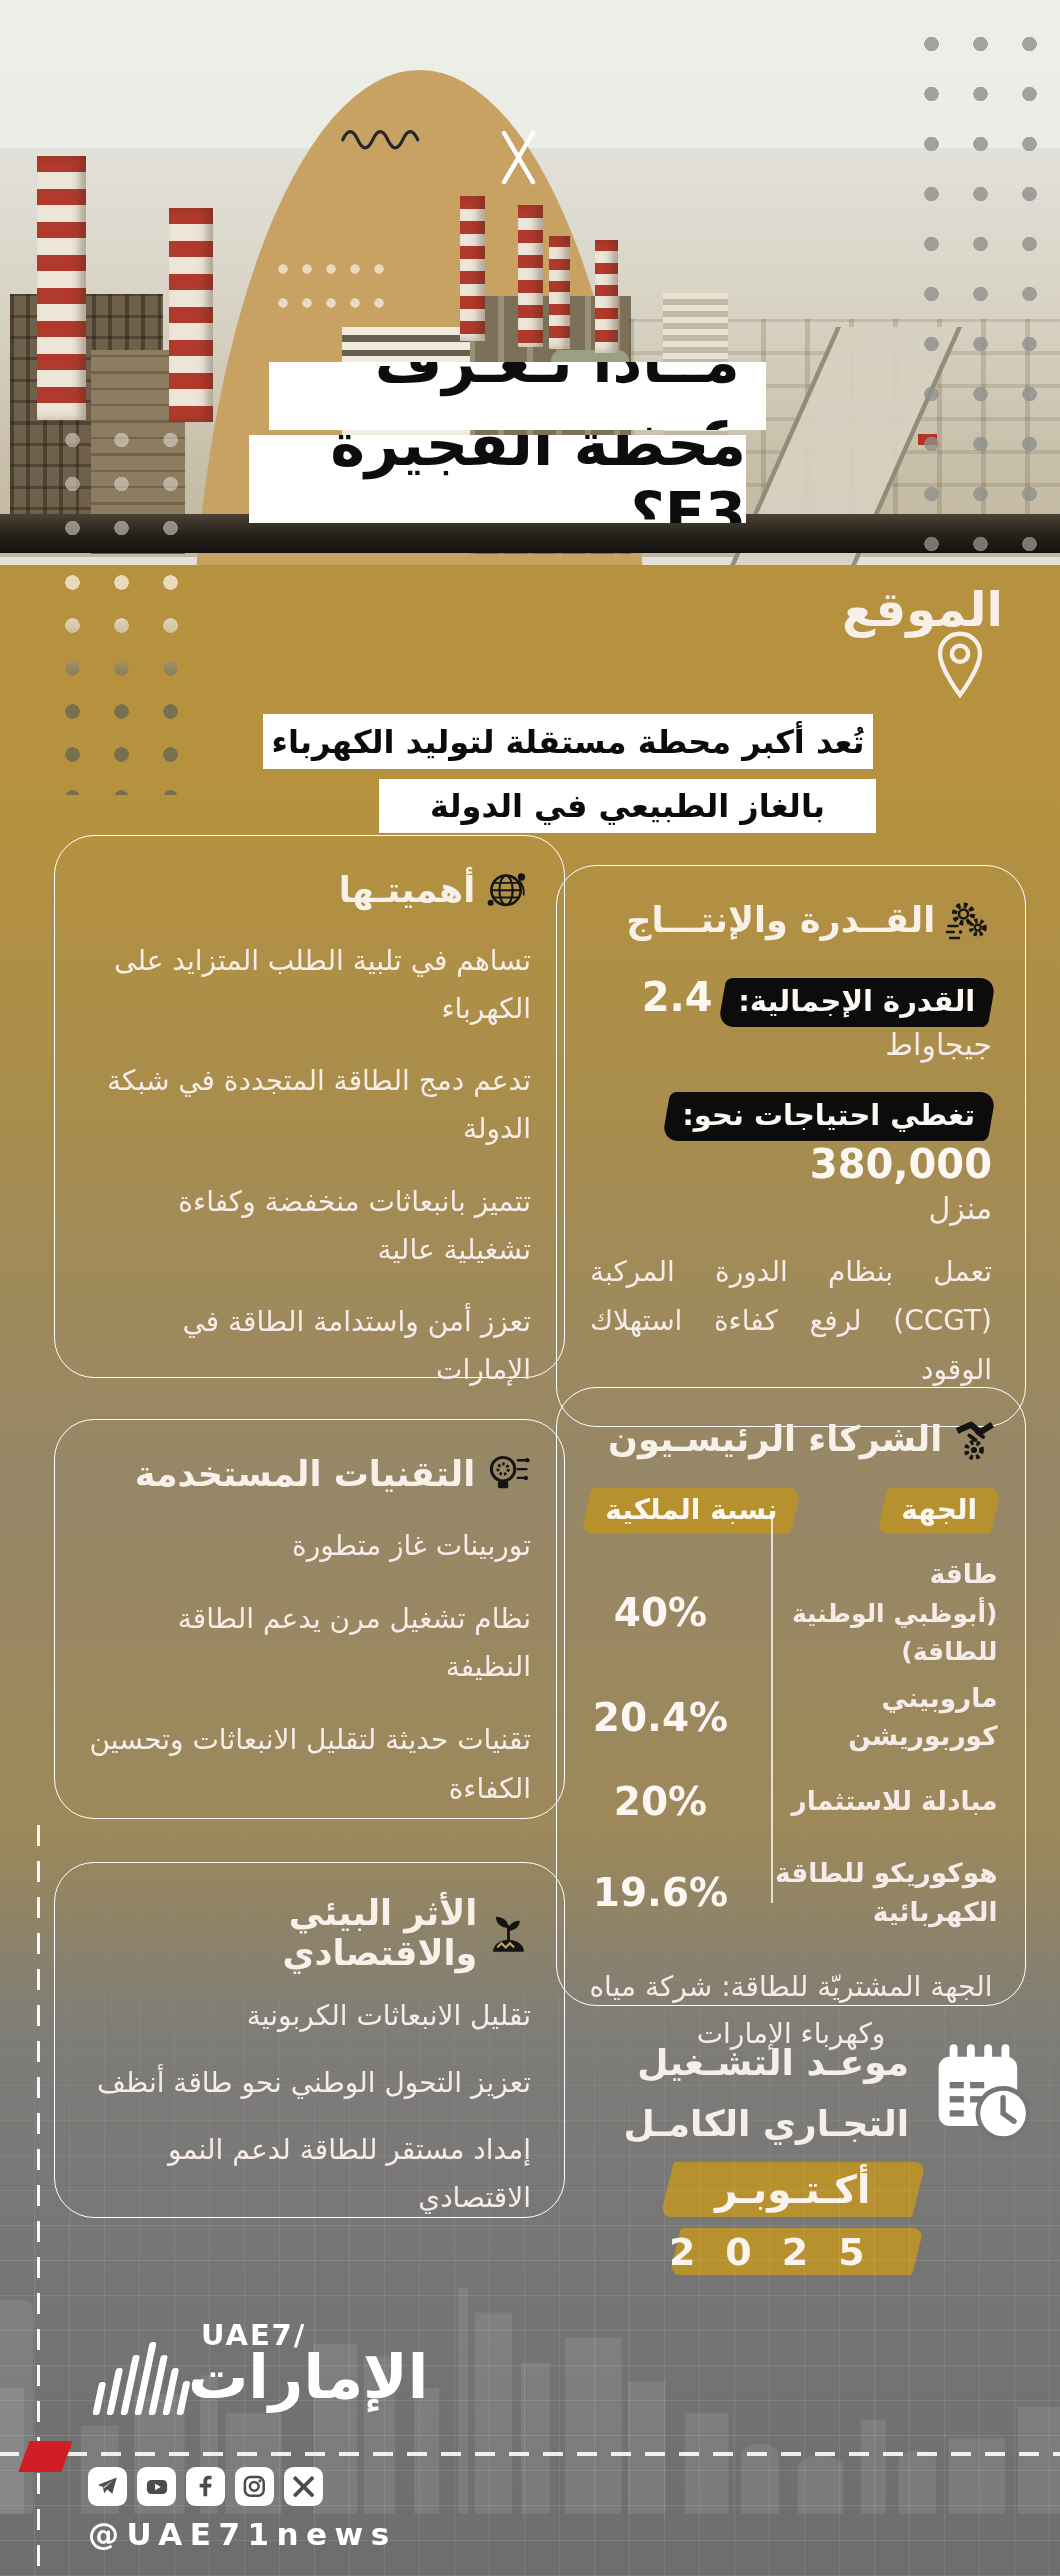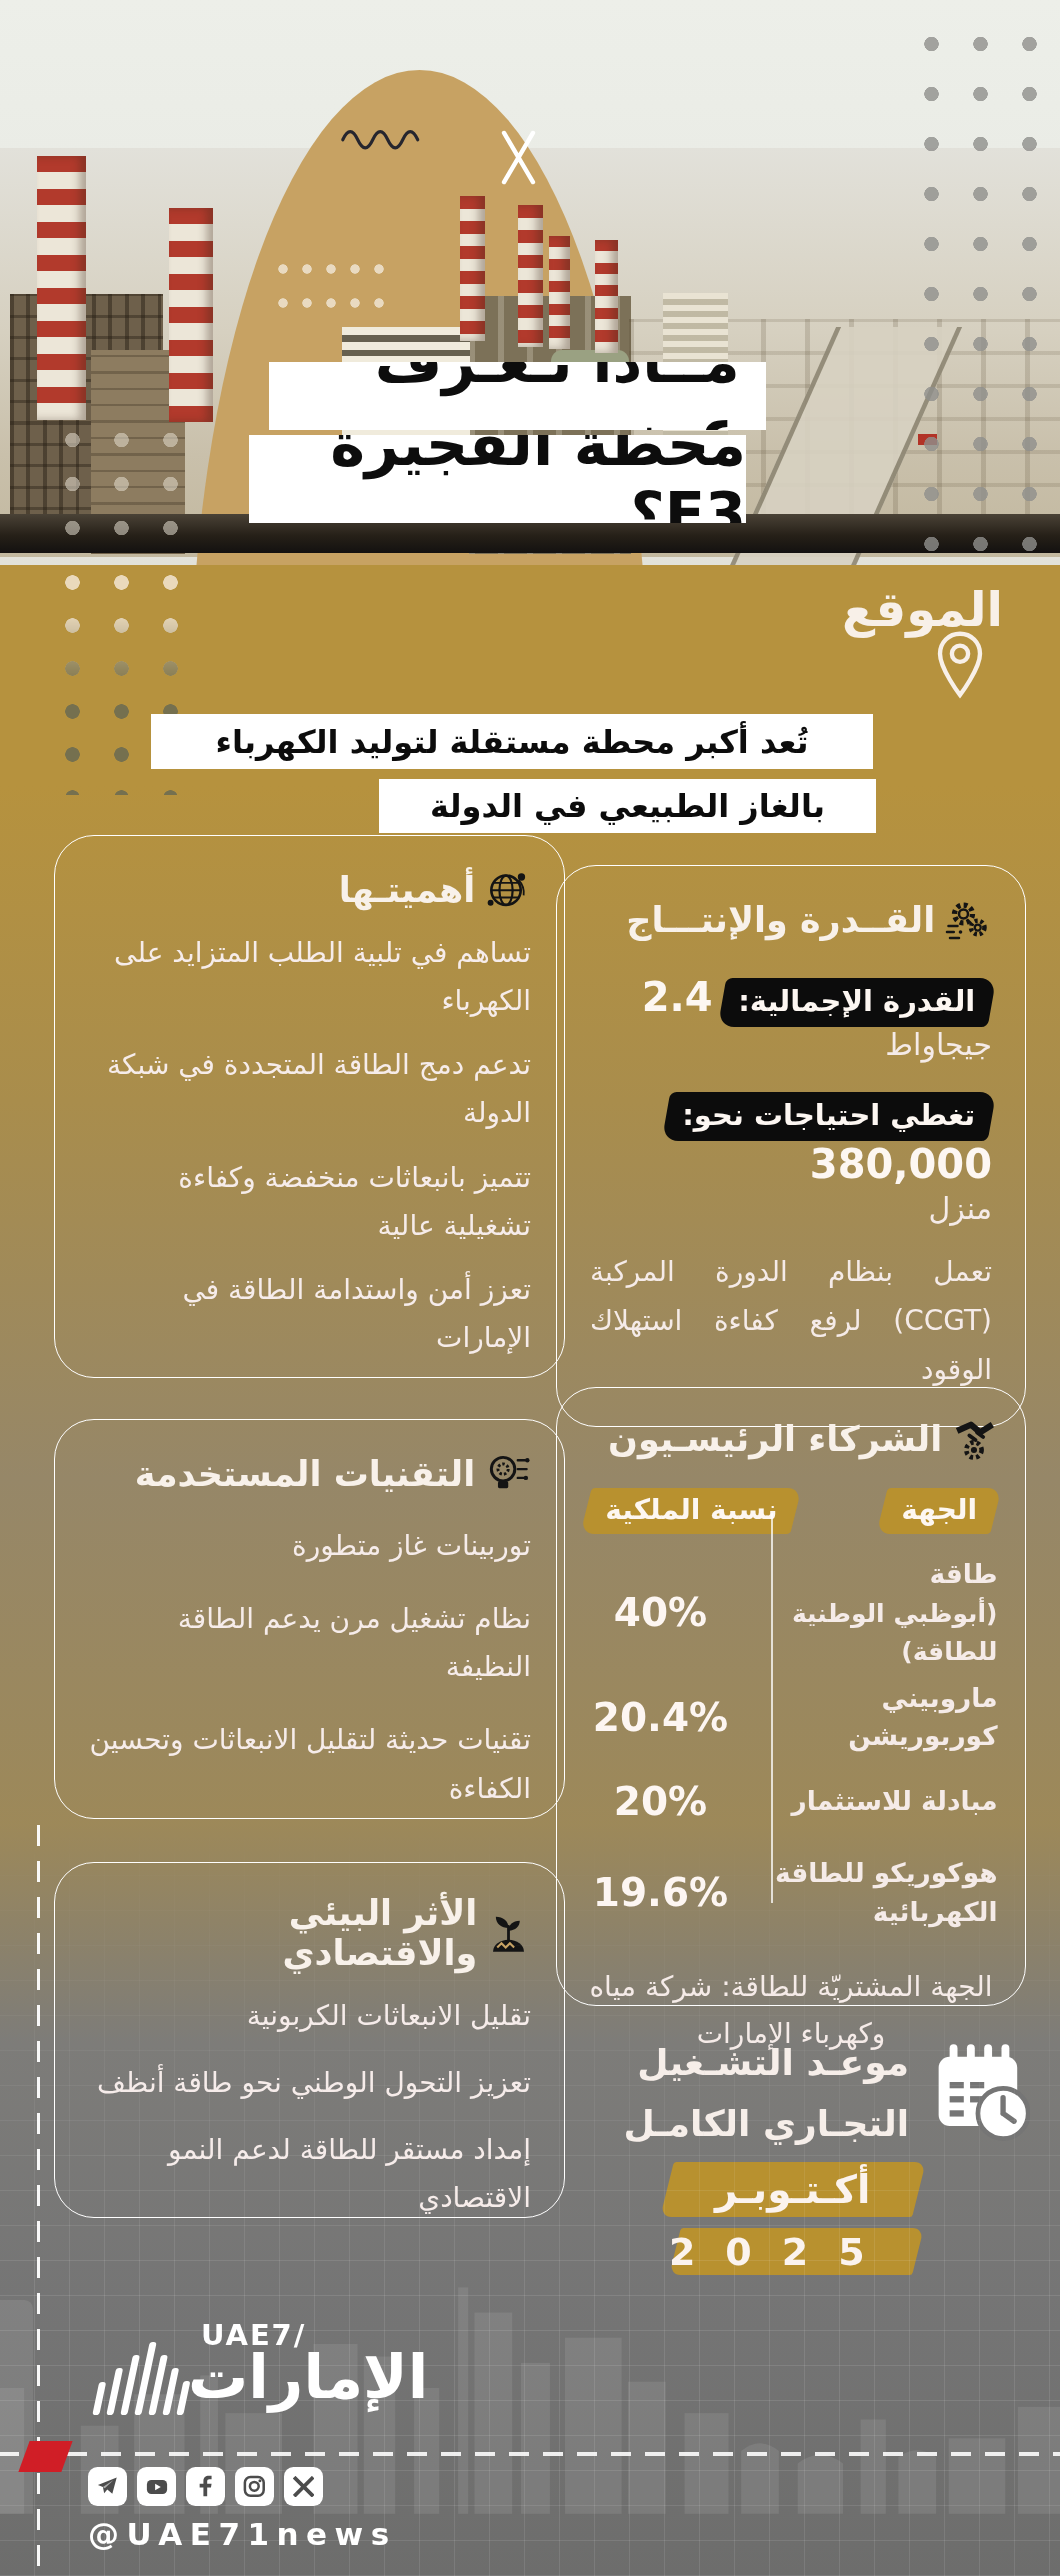--- a/index.html
+++ b/index.html
@@ -81,34 +81,34 @@
     font-weight:bold; display:flex; align-items:center; overflow:hidden; }
   .tbox1{ top:362px; height:68px; font-size:58px; justify-content:flex-start; padding:0 26.4px; letter-spacing:-1.3px;margin-left:20px;}
   .tbox2{ top:435px; height:88px; font-size:59px; justify-content:center; }
 
   
   .loc-heading{ top:581px; right:57px; font-size:48px; font-weight:bold; color:#f8f0e8; }
   .pin-icon{ top:630px; right:75px; }
   .loc-line{ top:648px; right:133px; font-size:31px; color:#faf3ec; font-weight:500; }
   .factbox{ position:absolute; background:#fff; color:#0c0c0c; font-weight:bold; font-size:32px;
     display:flex; align-items:center; justify-content:center; }
-  .fact1{ top:714px; right:187px; width:722px; height:55px; }
+  .fact1{ top:714px; right:187px; width:610px; height:55px; }
   .fact2{ top:779px; right:184px; width:497px; height:54px; }
 
   
   .card{ position:absolute; border:1.9px solid #ffffff; border-radius:40px; color:#f5ebe8; padding:30px 33px; }
   .card-title{ display:flex; align-items:center; gap:8.8px; font-size:35px; font-weight:bold; color:#f8f1ea; }
   .card-title .ticon{ flex:0 0 auto; }
   .c-importance{ left:55px;  top:835px; width:511px; height:543px; }
   .c-capacity  { left:557px; top:865px; width:470px; height:562px; }
   .c-tech      { left:55px;  top:1419px; width:511px; height:400px; }
   .c-partners  { left:557px; top:1387px; width:470px; height:619px; padding:26.4px 25px; }
   .c-impact    { left:55px;  top:1862px; width:511px; height:356px; }
 
-  .blt{ font-size:28px; line-height:1.72; text-align:right; color:#f6ecea; margin-top:16px; font-weight:500;}
+  .blt{ font-size:28px; line-height:1.72; text-align:right; color:#f6ecea; margin-top:24px; font-weight:500;}
   .c-tech .blt{ margin-top:25px; }
   .c-impact .blt{ margin-top:19px; }
 
   .btag{ display:inline-block; background:#0c0c0c; color:#fdf7f2; font-weight:bold; font-size:29px;
     padding:6.3px 16.4px 8.8px; transform:skewX(-10deg); border-radius:6.3px 16.4px 6.3px 16.4px; }
   .btag > span{ display:inline-block; transform:skewX(10deg); }
   .bignum{ font-size:40px; font-weight:bold; color:#fdf7f2; }
   .capline{ margin-top:30px; font-size:30px; text-align:right; }
   .capline .unit{ font-size:30px; font-weight:500; }
   .homeword{ font-size:30px; text-align:right; margin-top:3.8px; }

